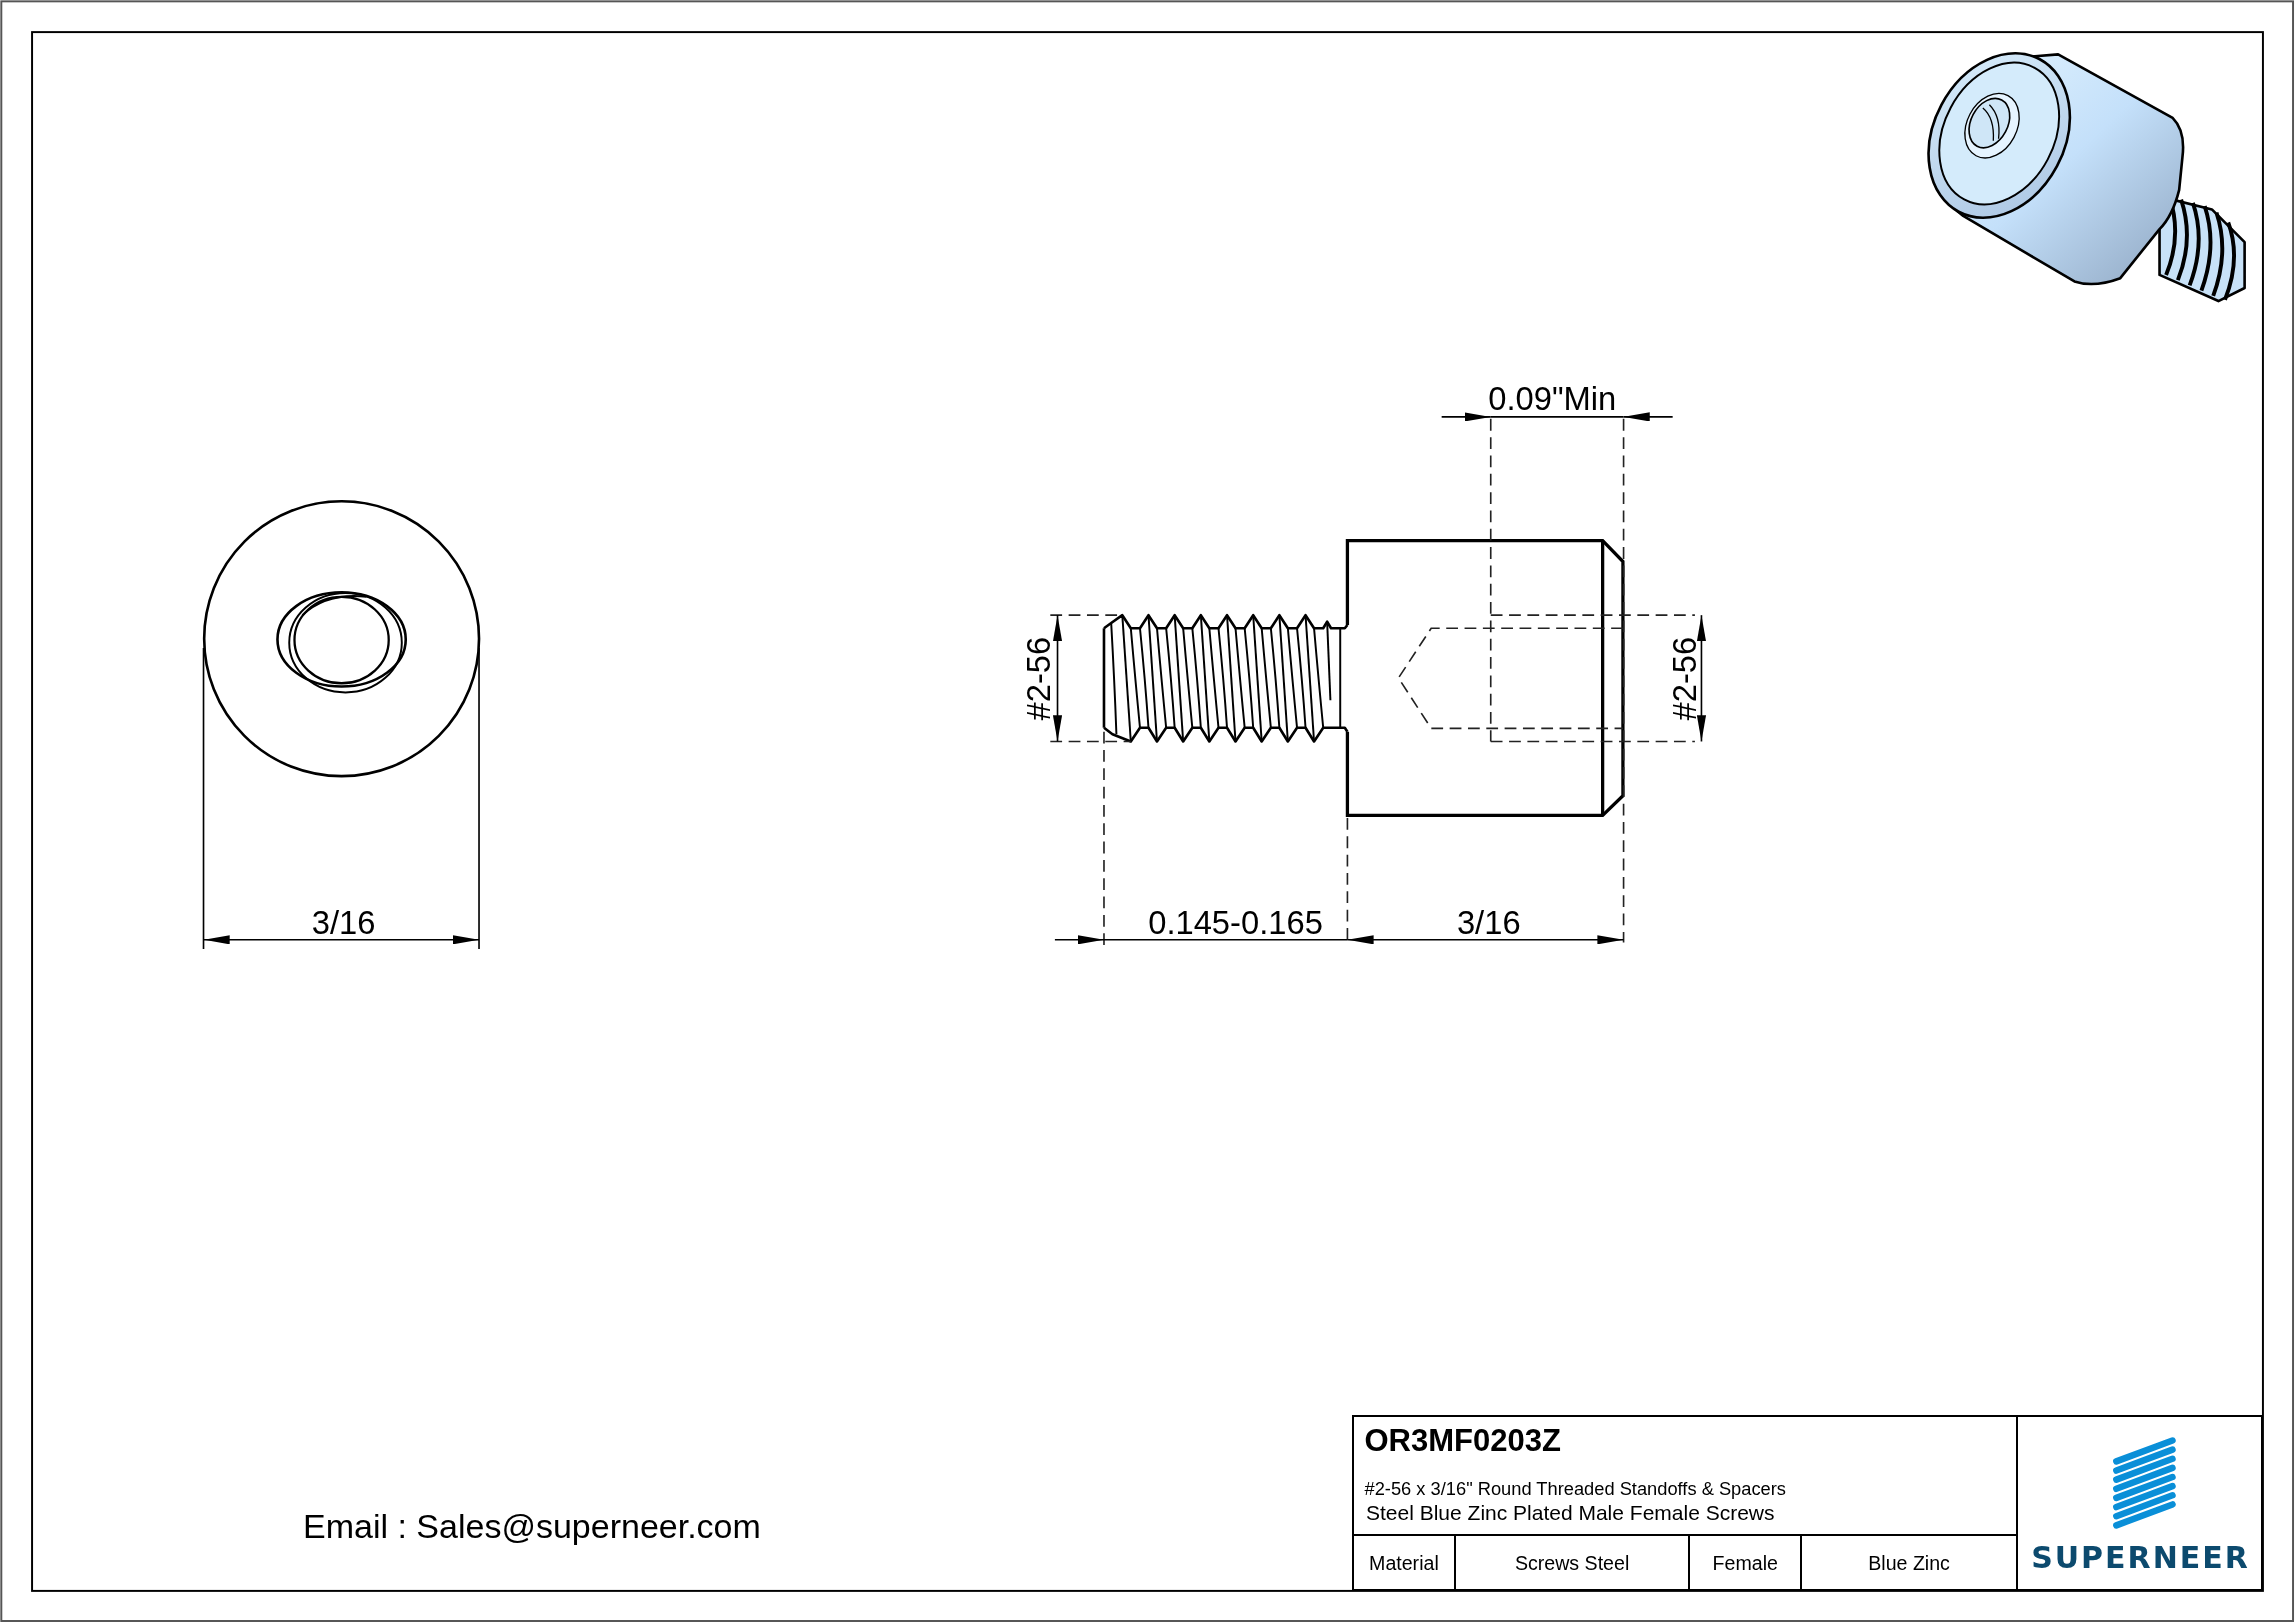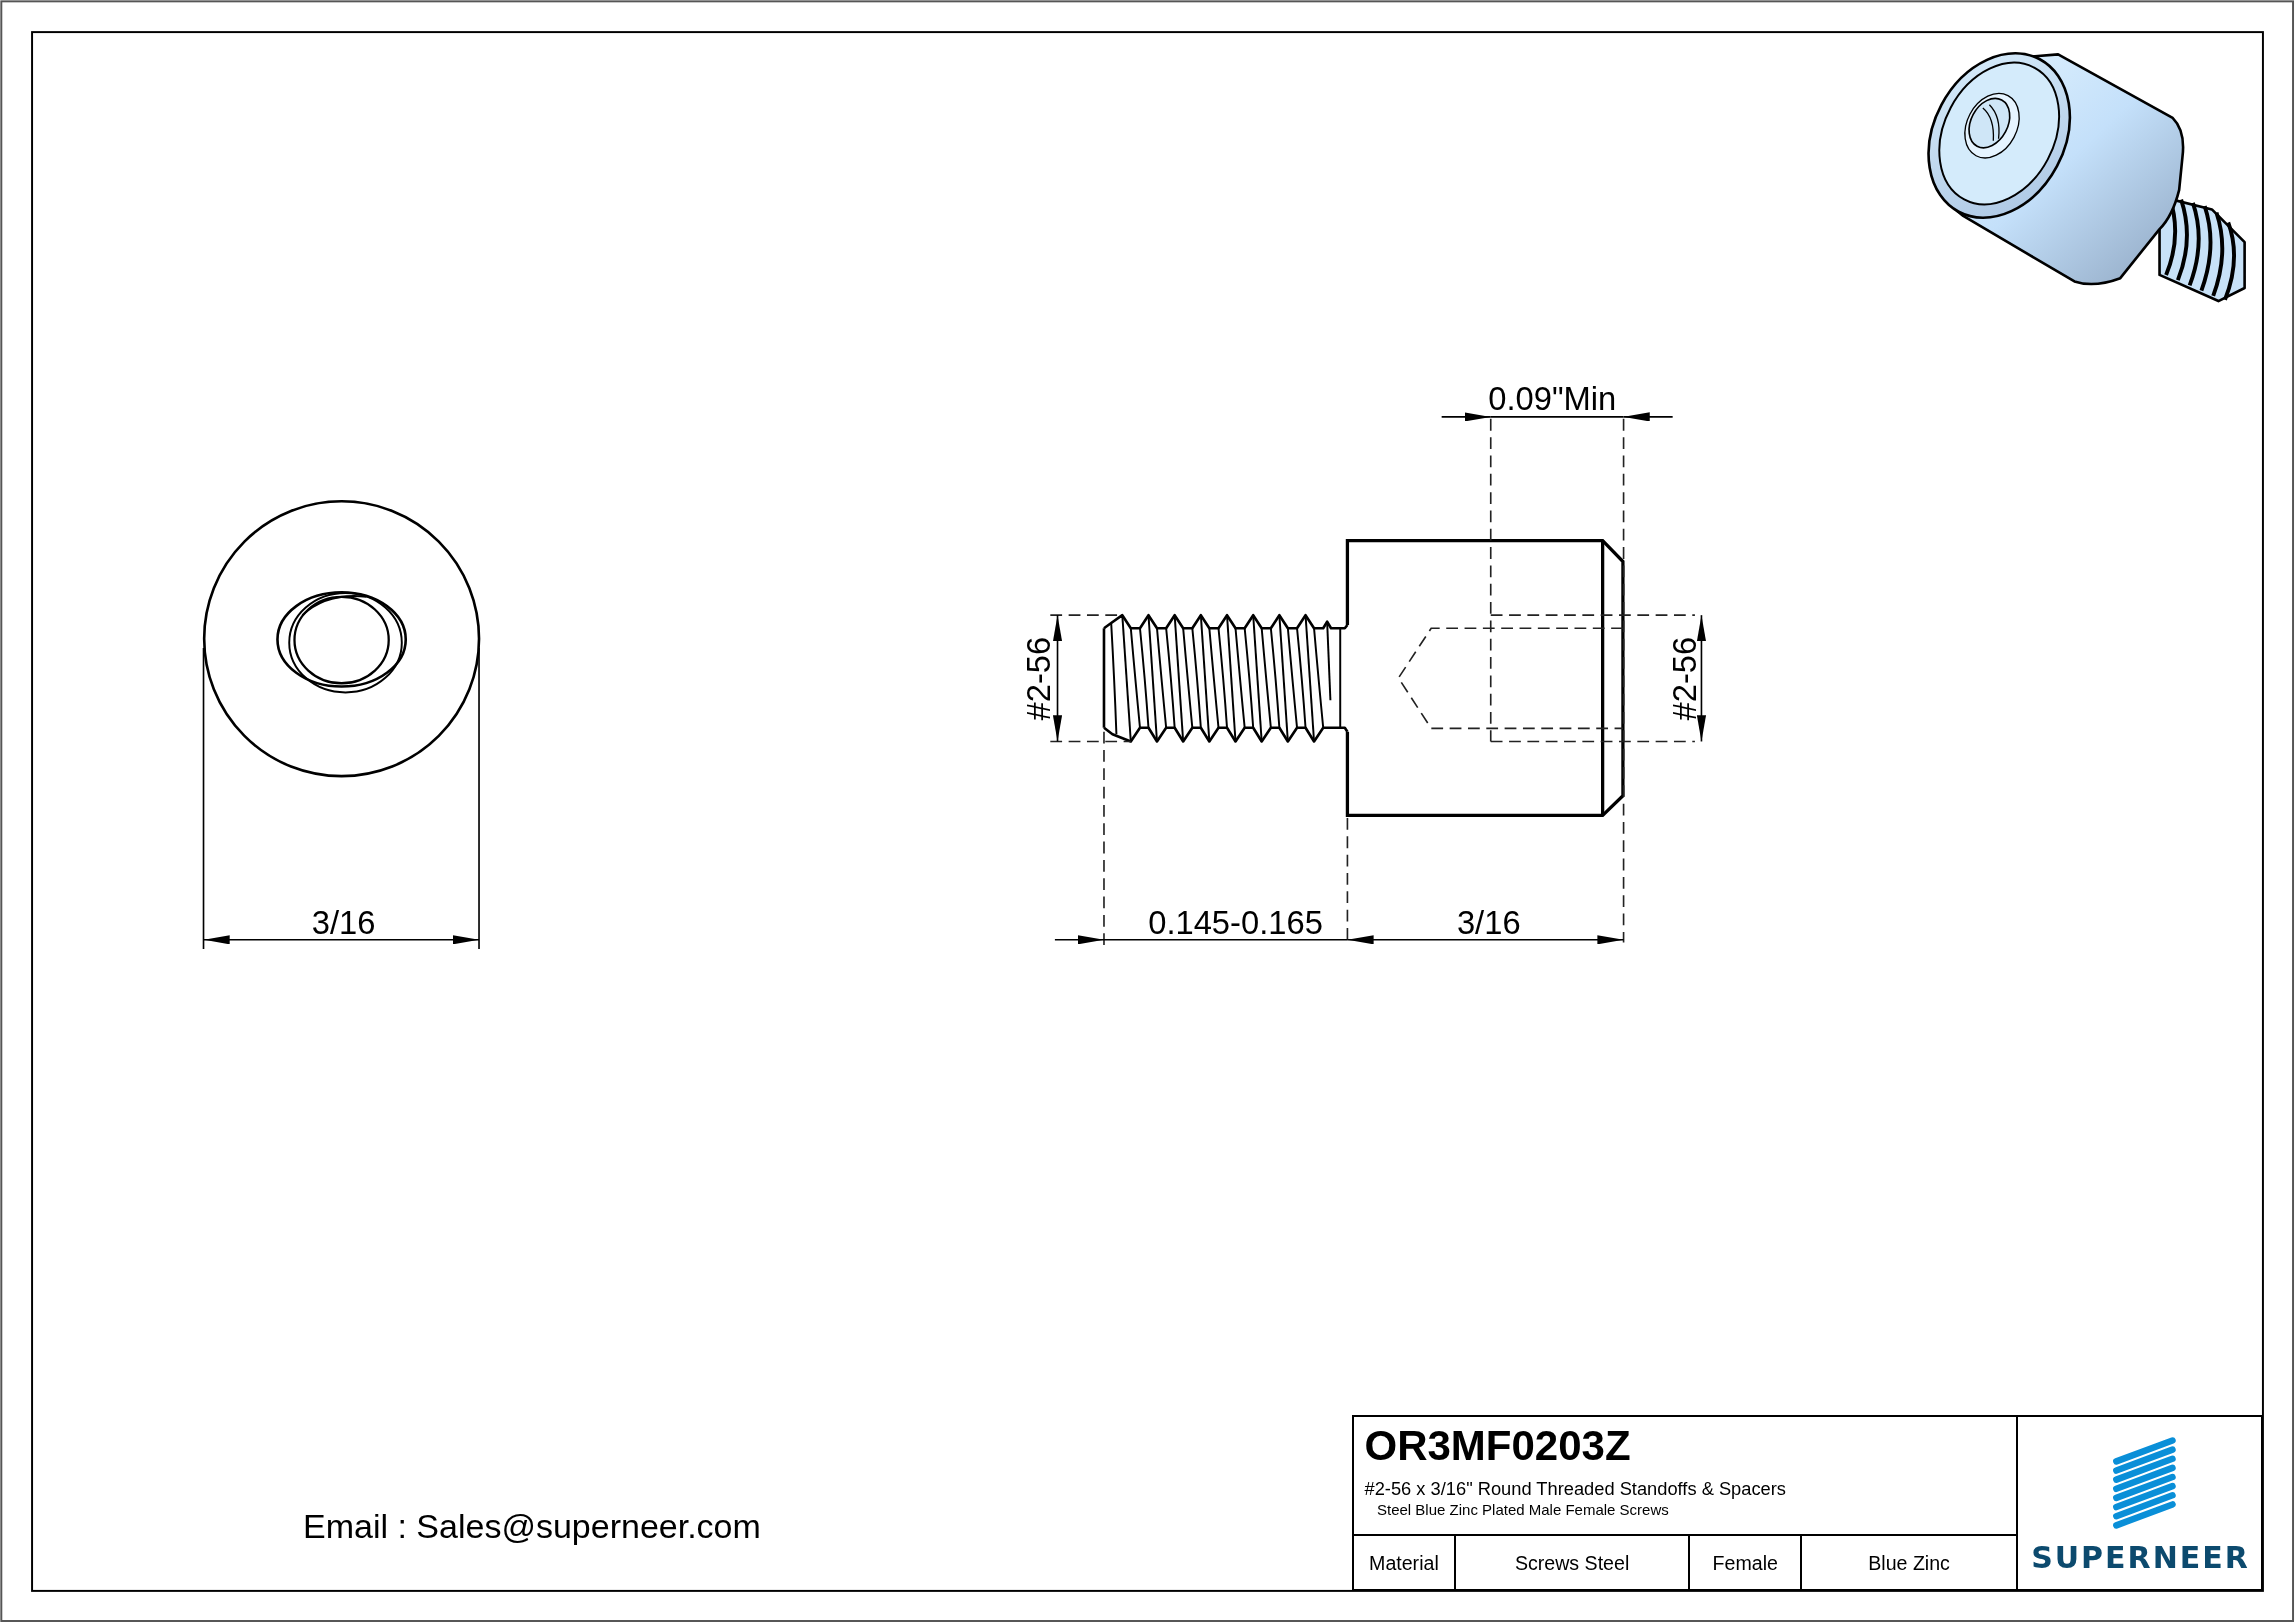--- a/index.html
+++ b/index.html
@@ -2,23 +2,23 @@
 <html style="font-size:10.5px"><head>
 <meta charset="utf-8">
 <style>
   html, body { margin:0; padding:0; background:#ffffff; }
   body { width:2295px; height:1623px; position:relative; overflow:hidden; font-family:"Liberation Sans", sans-serif; }
   #sheet { position:absolute; left:0; top:0; width:2295px; height:1623px; }
   .t { font-family:"Liberation Sans", sans-serif; fill:#000; }
   .dimtxt { font-size:50px; }
   .title-block { position:absolute; left:1352px; top:1415px; width:911px; height:176px; border:2px solid #000; box-sizing:border-box; background:#fff; }
   .tb-left { position:absolute; left:0; top:0; width:664px; height:100%; border-right:2px solid #000; box-sizing:border-box; }
-  .tb-part { position:absolute; left:10.5px; top:7.9px; font-size:42px; font-weight:bold; letter-spacing:0px; line-height:1; }
+  .tb-part { position:absolute; left:10.5px; top:7.9px; font-size:31px; font-weight:bold; letter-spacing:0px; line-height:1; }
   .tb-desc1 { position:absolute; left:10.5px; top:63px; font-size:18.3px; line-height:1; white-space:nowrap; }
-  .tb-desc2 { position:absolute; left:23px; top:85px; font-size:15px; line-height:1; white-space:nowrap; }
+  .tb-desc2 { position:absolute; left:12px; top:85px; font-size:21px; line-height:1; white-space:nowrap; }
   .tb-table { position:absolute; left:0; top:117px; width:100%; height:56px; border-collapse:collapse; table-layout:fixed; }
   .tb-table td { border:2px solid #000; font-size:19.6px; text-align:center; padding:9px; height:27.5px; white-space:nowrap; }
   .tb-table tr:first-child td { border-top:2px solid #000; }
   .tb-table td:first-child { border-left:none; }
   .tb-table td:last-child { border-right:none;margin-left:13px; }
   .tb-table tr:last-child td { border-bottom:none; }
   .tb-link { color:#0077c8; }
   .tb-logo { position:absolute; left:664px; top:0; width:245px; height:100%; }
   .logo-text { position:absolute; left:0; width:100%; bottom:14.4px; text-align:center; color:#0c4a6e; font-size:30px; font-weight:bold; letter-spacing:2px; font-family:"DejaVu Sans", sans-serif; }
   .email { position:absolute; left:303px; top:1509px; font-size:34px; line-height:1; color:#000; white-space:nowrap; }

